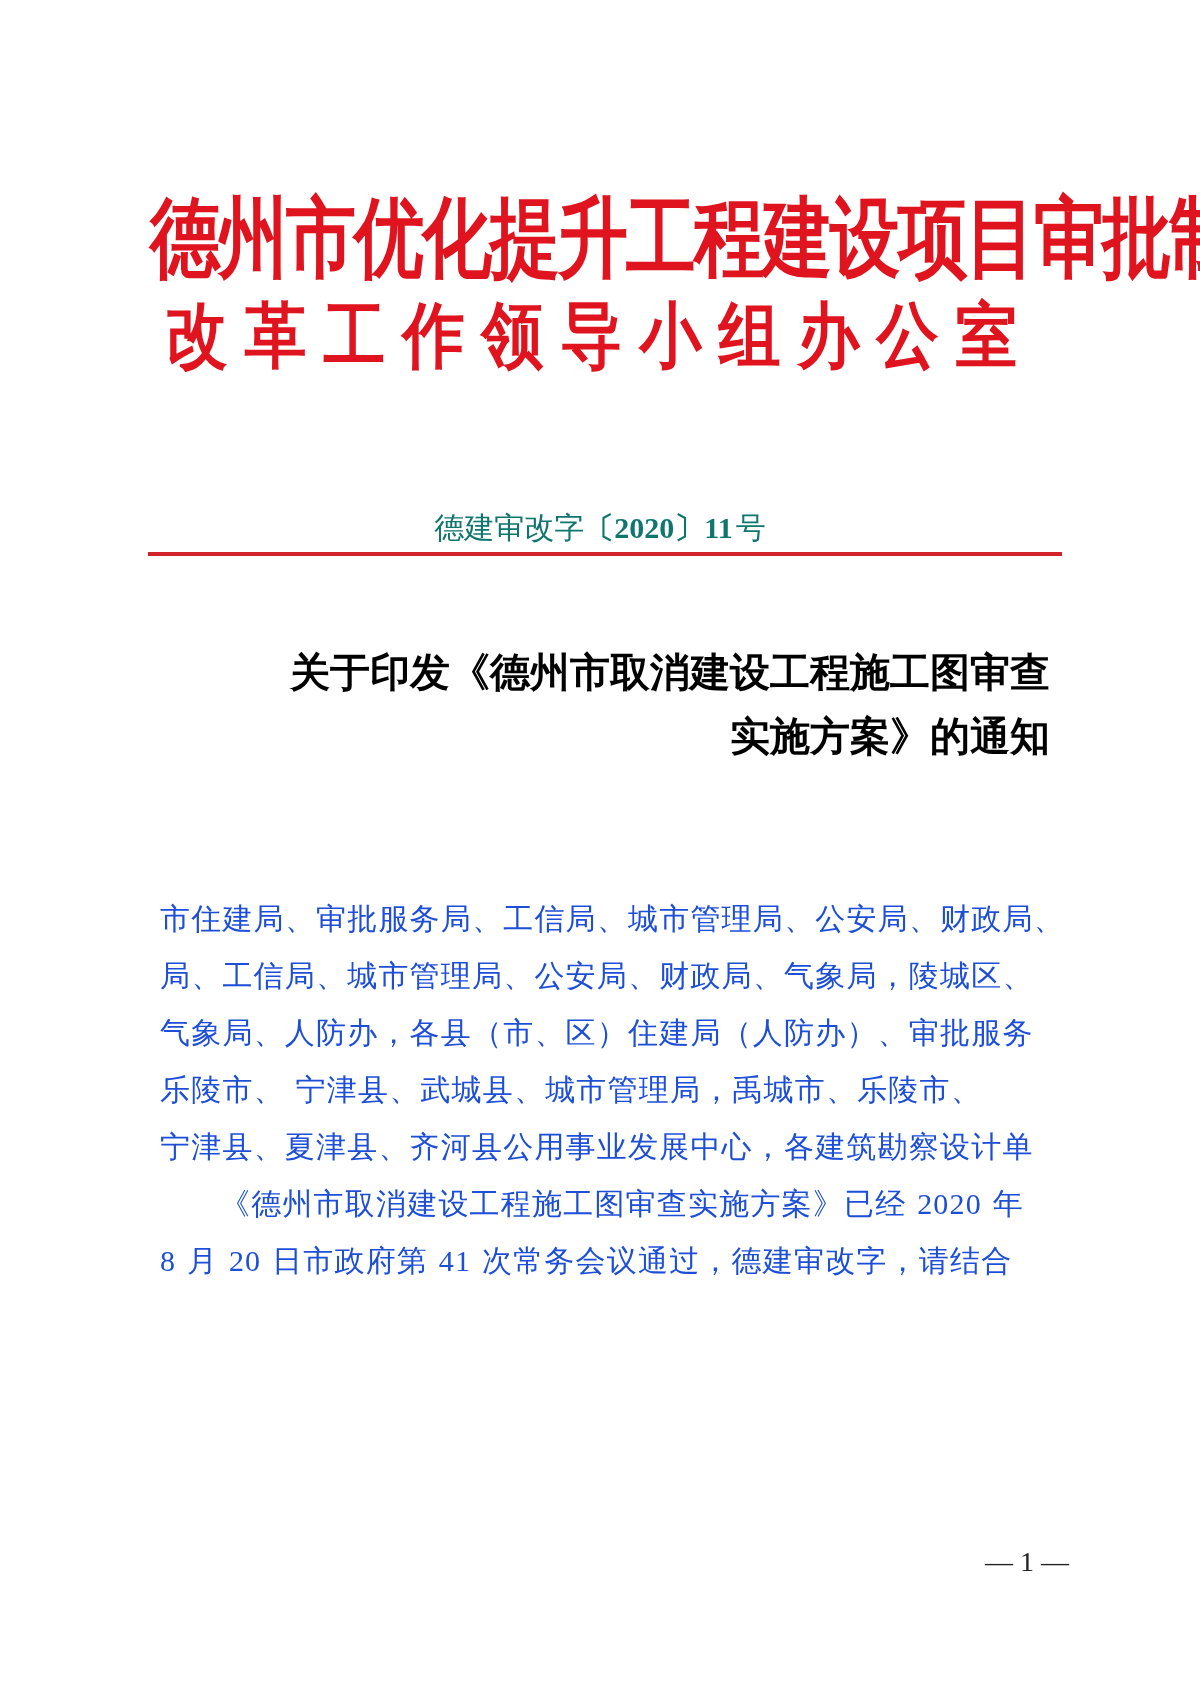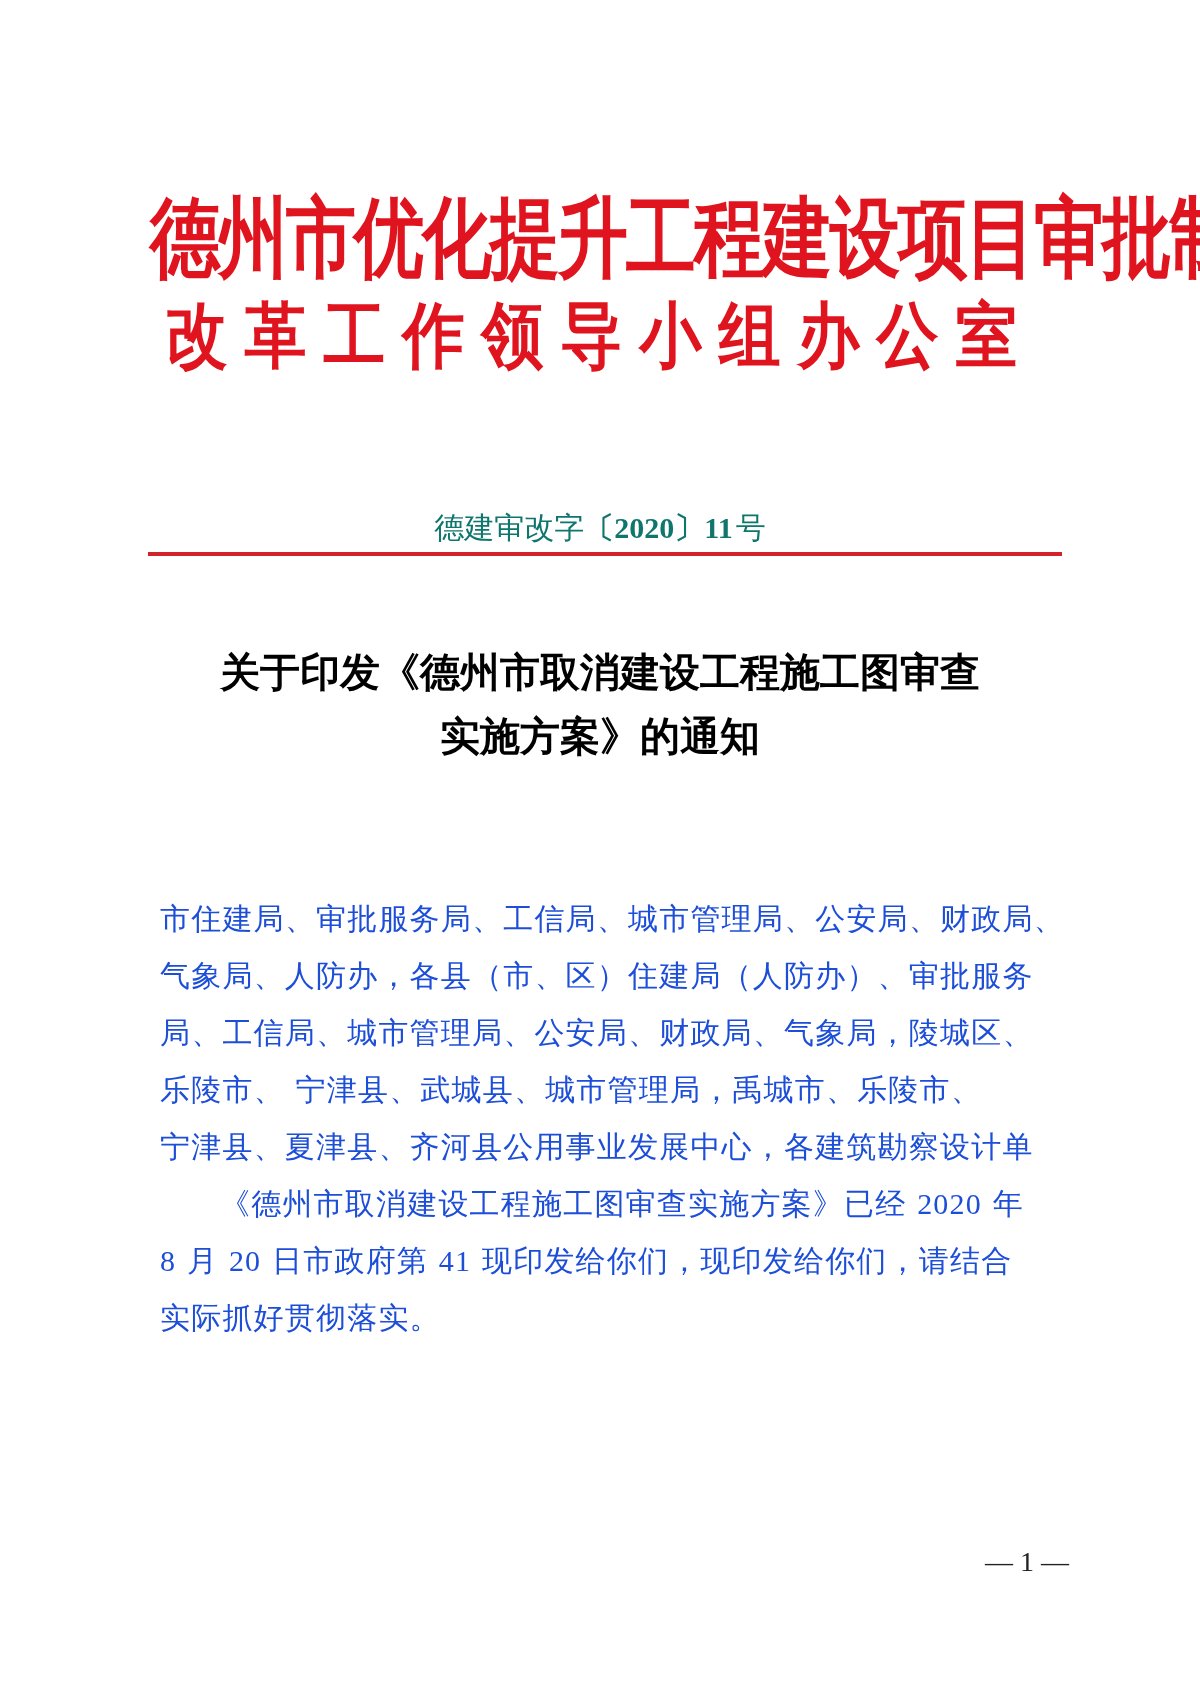--- a/index.html
+++ b/index.html
@@ -82,21 +82,21 @@
       left: 150px;
       top: 640px;
       width: 900px;
       text-align: center;
       font-family: "DejaVu Sans", "Liberation Sans", sans-serif;
       font-weight: bold;
       font-size: 40px;
       line-height: 64px;
       color: #000;
     }
-    .title .line { display: block; white-space: nowrap; }
+    .title .line { display: block; white-space: nowrap; text-align: right; }
     .body-text {
       position: absolute;
       left: 160px;
       top: 890px;
       width: 890px;
       font-size: 30px;
       line-height: 57px;
       color: #1d4ed8;
       letter-spacing: 1.2px;
     }
@@ -130,24 +130,23 @@
 
   <div class="red-rule"></div>
 
   <div class="title">
     <span class="line">关于印发《德州市取消建设工程施工图审查</span>
     <span class="line">实施方案》的通知</span>
   </div>
 
   <div class="body-text">
     <span class="line">市住建局、审批服务局、工信局、城市管理局、公安局、财政局、</span>
+    <span class="line">局、工信局、城市管理局、公安局、财政局、气象局，陵城区、</span>
     <span class="line">气象局、人防办，各县（市、区）住建局（人防办）、审批服务</span>
-    <span class="line">局、工信局、城市管理局、公安局、财政局、气象局，陵城区、</span>
     <span class="line">乐陵市、 宁津县、武城县、城市管理局，禹城市、乐陵市、</span>
     <span class="line">宁津县、夏津县、齐河县公用事业发展中心，各建筑勘察设计单</span>
 
     <span class="line indent"><span>《德州市取消建设工程施工图审查实施方案》已经</span> <span class="num">2020</span> <span>年</span></span>
-    <span class="line"><span class="num">8</span> <span>月</span> <span class="num">20</span> <span>日市政府第</span> <span class="num">41</span> <span>现印发给你们，现印发给你们，请结合</span></span>
-    <span class="line">实际抓好贯彻落实。</span>
+    <span class="line"><span class="num">8</span> <span>月</span> <span class="num">20</span> <span>日市政府第</span> <span class="num">41</span> <span>次常务会议通过，德建审改字，请结合</span></span>
   </div>
 
   <div class="page-number">— 1 —</div>
 </div>
 
 </body></html>

